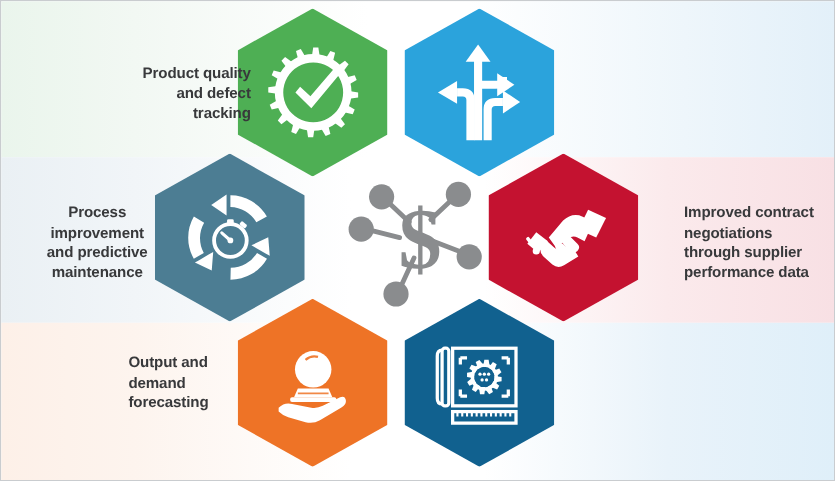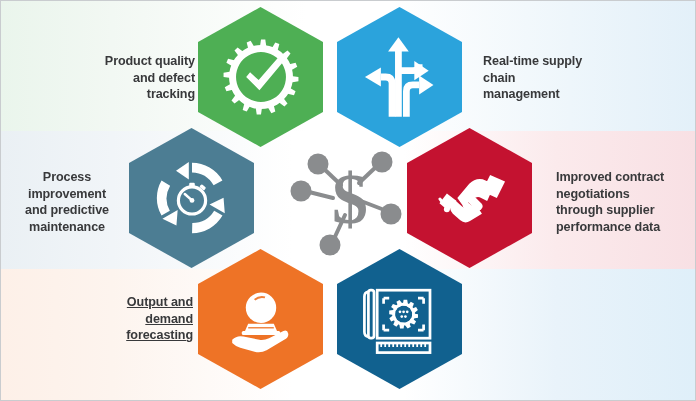--- a/index.html
+++ b/index.html
@@ -47,29 +47,30 @@
 
   
   .label{
     position:absolute;
     font-weight:bold;
     font-size:12.6px;
     line-height:1.33;
     color:#38393b;
     letter-spacing:-0.1px;
     white-space:pre-line;
+    margin-left:14px;
   }
   .label.right-al{text-align:right;}
   .label.left-al{text-align:left;}
 
   #lbl-quality  {left:44px; top:52px;  width:150px;text-align:right;}
   #lbl-supply   {left:482px;top:52px;  width:170px;text-align:left;}
   #lbl-process  {left:14px; top:168px; width:104px;text-align:center;}
   #lbl-contract {left:555px;top:168px; width:142px;text-align:left;}
-  #lbl-forecast {left:92px; top:293px; width:100px;text-align:right;text-decoration:underline;}
+  #lbl-forecast {left:92px; top:293px; width:100px;text-align:left;}
   #lbl-proto    {left:482px;top:300px; width:140px;text-align:left;}
 </style>
 </head>
 <body>
 
 <div id="stage">
 
   <div class="band" id="band-top"></div>
   <div class="band" id="band-mid"></div>
   <div class="band" id="band-bot"></div>
@@ -334,23 +335,20 @@
         <circle cx="41" cy="102" r="10.5"></circle>
       </g>
       <text x="61" y="80" text-anchor="middle" font-family="Liberation Serif, serif" font-size="72" font-weight="bold" fill="#8a8c8e">$</text>
     </svg>
   </div>
 
   <div class="label right-al" id="lbl-quality">Product quality
 and defect
 tracking</div>
 
-  <div class="label left-al" id="lbl-supply">Real-time supply
-chain
-management</div>
 
   <div class="label right-al" id="lbl-process">Process
 improvement
 and predictive
 maintenance</div>
 
   <div class="label left-al" id="lbl-contract">Improved contract
 negotiations
 through supplier
 performance data</div>

